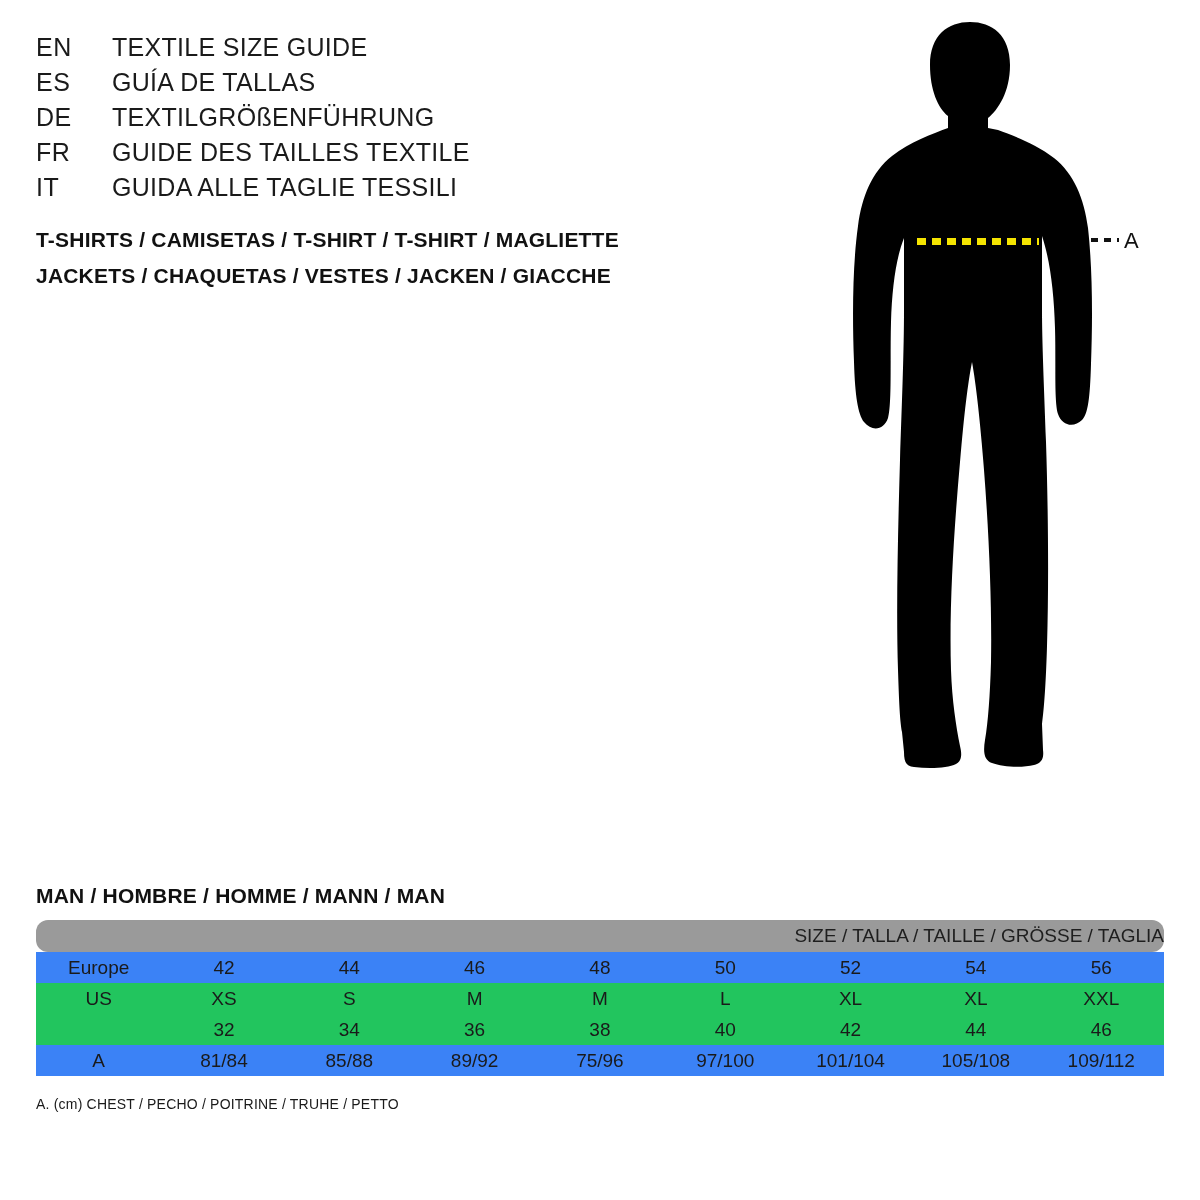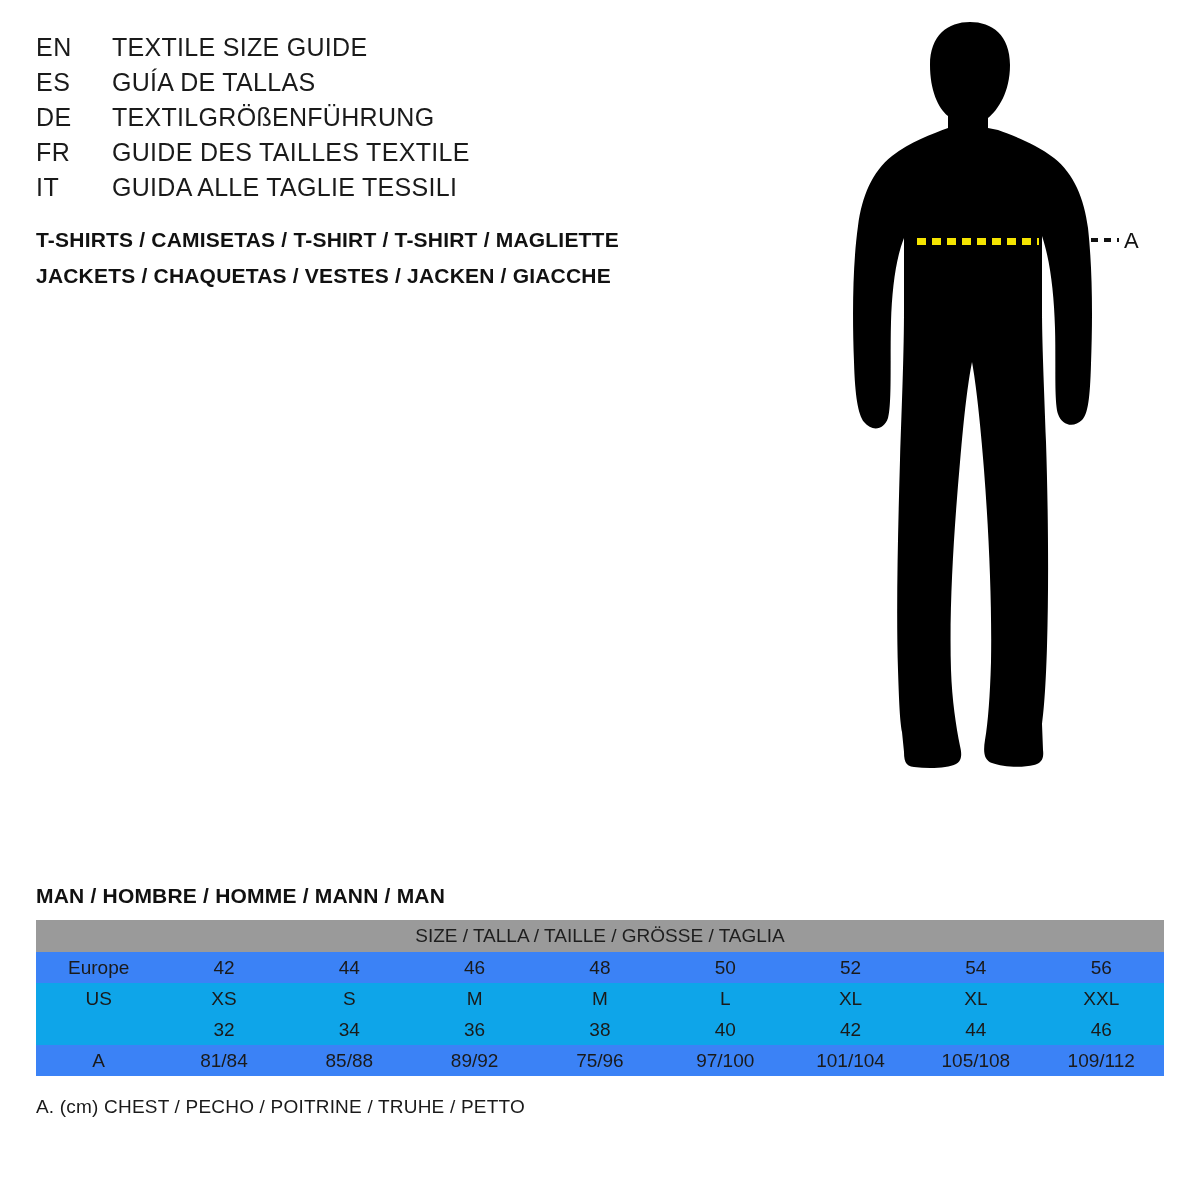--- a/index.html
+++ b/index.html
@@ -125,34 +125,35 @@
     padding-left: 8px;
     width: 172px;
   }
   tr.head-row td {
     background: #9a9a9a;
     color: #1e1e1e;
     font-size: 19px;
     height: 32px;
   }
   tr.head-row td.rowlabel {
-    text-align: center;
+    text-align: right;
+    border-radius: 12px;
   }
   tr.band td {
-    background: #0ea5e9;
+    background: #22c55e;
   }
   tr.plain td {
     background: #3b82f6;
   }
 
   .footnote {
     position: absolute;
     left: 36px;
     top: 1096px;
-    font-size: 19px;
+    font-size: 14px;
     color: #1a1a1a;
     letter-spacing: 0.2px;
   }
 </style>
 </head>
 <body>
 
 <div class="lang-block">
   <div class="lang-row">
     <span class="lang-code">EN</span>

